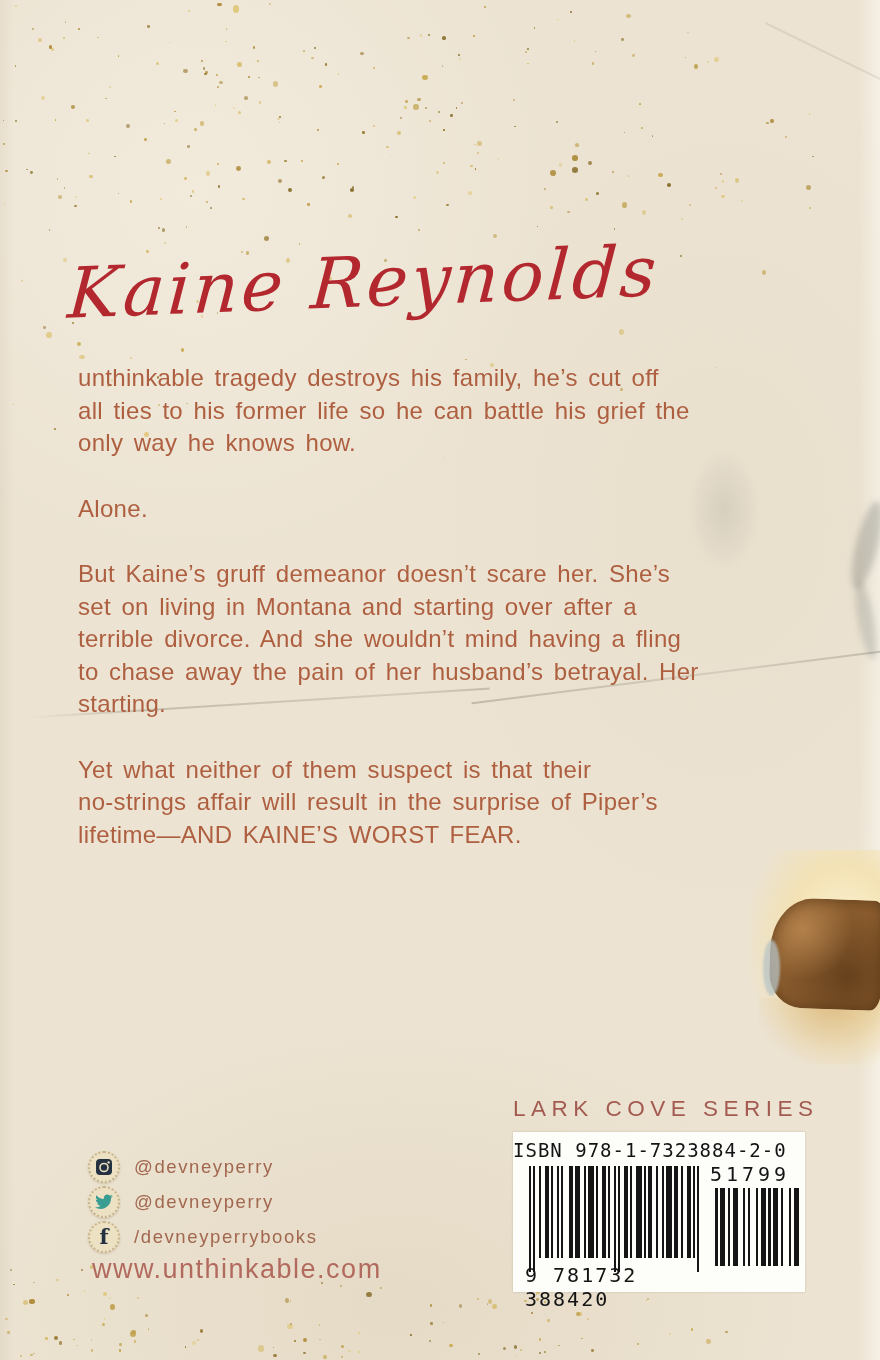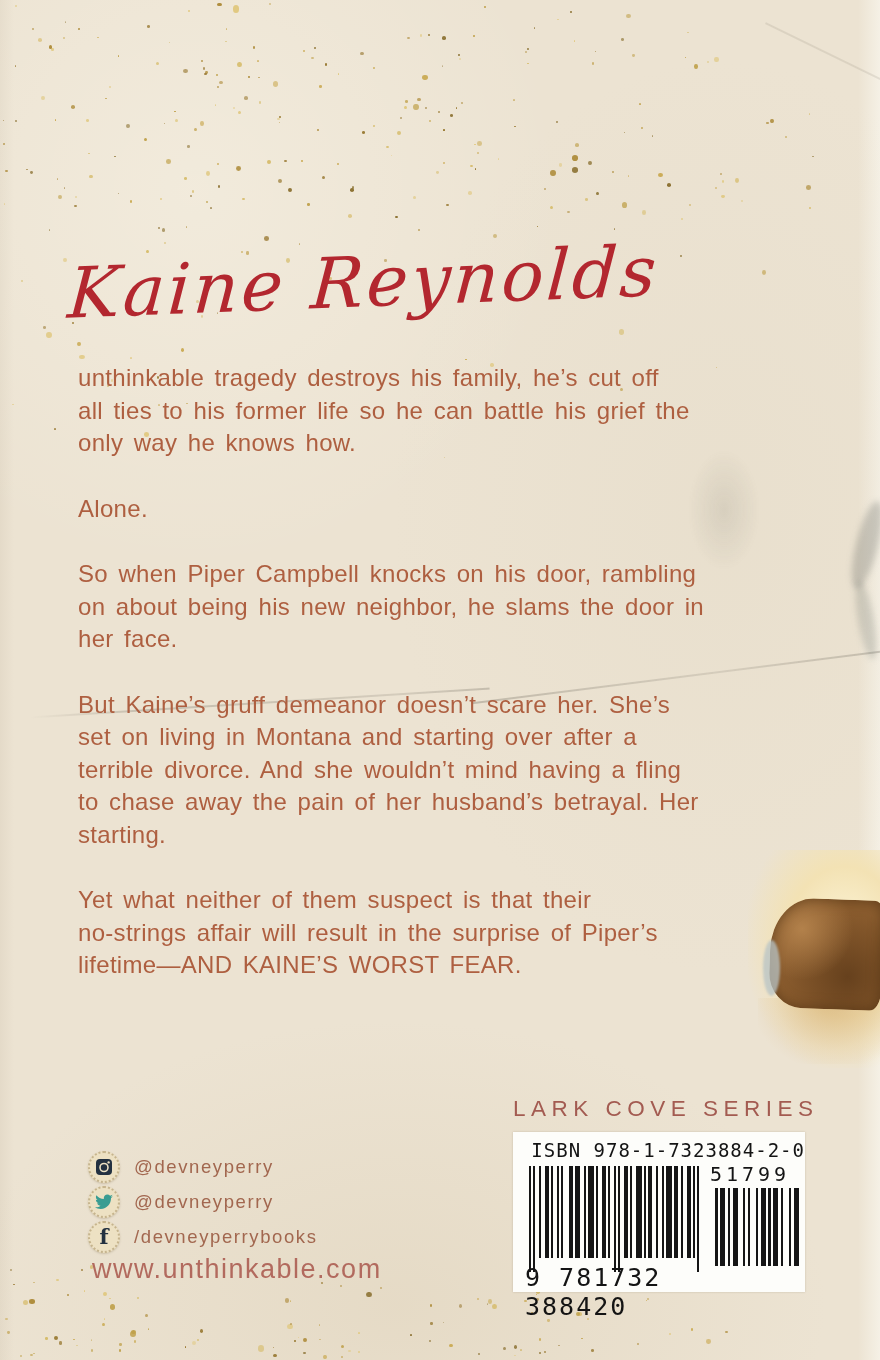--- a/index.html
+++ b/index.html
@@ -73,32 +73,32 @@
   .blurb .para { margin:0 0 33px 0; }
 
   
   .series { position:absolute; left:513px; top:1096px; width:292px;
     text-align:center; color:#a35b51; font-size:22.5px; letter-spacing:5.5px;
     white-space:nowrap; }
 
   
   .barcode-box { position:absolute; left:513px; top:1132px; width:292px; height:160px;
     background:#fdfdfa; box-shadow:0 0 2px rgba(90,80,60,.25); }
-  .isbn { position:absolute; left:0; top:7px; width:100%; text-align:right;
+  .isbn { position:absolute; left:0; top:7px; width:100%; text-align:left;
     font-family:"DejaVu Sans Mono", monospace; font-size:19px; letter-spacing:1px; color:#141414; }
   .price { position:absolute; right:10px; top:30px; width:90px; text-align:center;
     font-family:"DejaVu Sans Mono", monospace; font-size:20px; letter-spacing:4px; color:#141414; }
   .bars-main { position:absolute; left:16px; top:34px; width:172px; height:108px; display:flex; align-items:flex-start; }
   .bars-supp { position:absolute; left:202px; top:56px; width:84px; height:80px; display:flex; align-items:flex-start; }
   .bar { background:#151515; height:92px; }
   .bars-supp .bar { height:78px; }
   .bar.space { background:transparent; }
   .bar.tall { height:106px; }
   .ean { position:absolute; left:12px; top:131px; width:190px;
-    font-family:"DejaVu Sans Mono", monospace; font-size:25px; letter-spacing:2px;
+    font-family:"DejaVu Sans Mono", monospace; font-size:20px; letter-spacing:2px;
     color:#141414; background:transparent; }
 
   
   .social { position:absolute; left:88px; top:1149px; }
   .social-row { display:flex; align-items:center; height:35px; }
   .badge { width:32px; height:32px; border-radius:50%;
     background:#ede1c3; border:2px dotted #c6b48d; box-sizing:border-box;
     display:flex; align-items:center; justify-content:center;
     box-shadow:0 1px 2px rgba(120,100,60,.25); }
   .handle { margin-left:14px; color:#a2674f; font-size:18.5px; letter-spacing:1.6px; }
@@ -491,25 +491,20 @@
   <div class="blurb">
     <div class="para">
         <div>unthinkable tragedy destroys his family, he’s cut off</div>
         <div>all ties to his former life so he can battle his grief the</div>
         <div>only way he knows how.</div>
       </div>
     <div class="para">
         <div>Alone.</div>
       </div>
     <div class="para">
-        <div>So when Piper Campbell knocks on his door, rambling</div>
-        <div>on about being his new neighbor, he slams the door in</div>
-        <div>her face.</div>
-      </div>
-    <div class="para">
         <div>But Kaine’s gruff demeanor doesn’t scare her. She’s</div>
         <div>set on living in Montana and starting over after a</div>
         <div>terrible divorce. And she wouldn’t mind having a fling</div>
         <div>to chase away the pain of her husband’s betrayal. Her</div>
         <div>starting.</div>
       </div>
     <div class="para">
         <div>Yet what neither of them suspect is that their</div>
         <div>no-strings affair will result in the surprise of Piper’s</div>
         <div>lifetime—AND KAINE’S WORST FEAR.</div>

